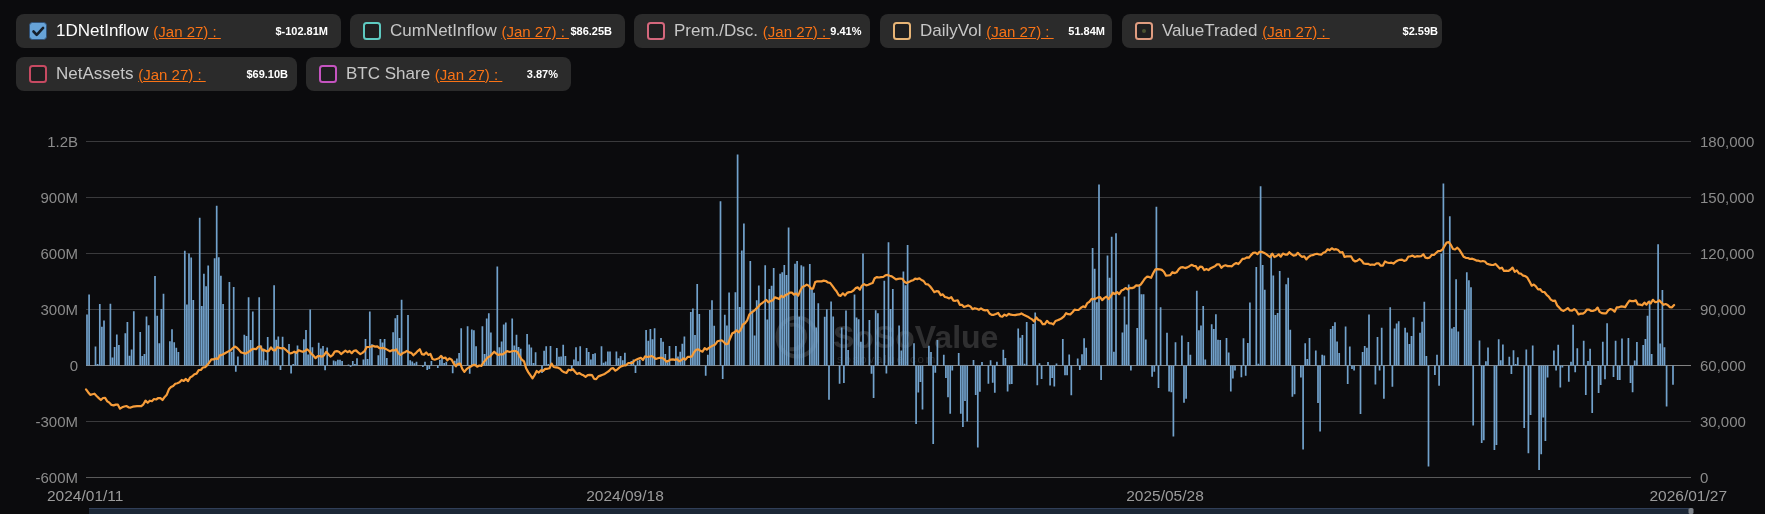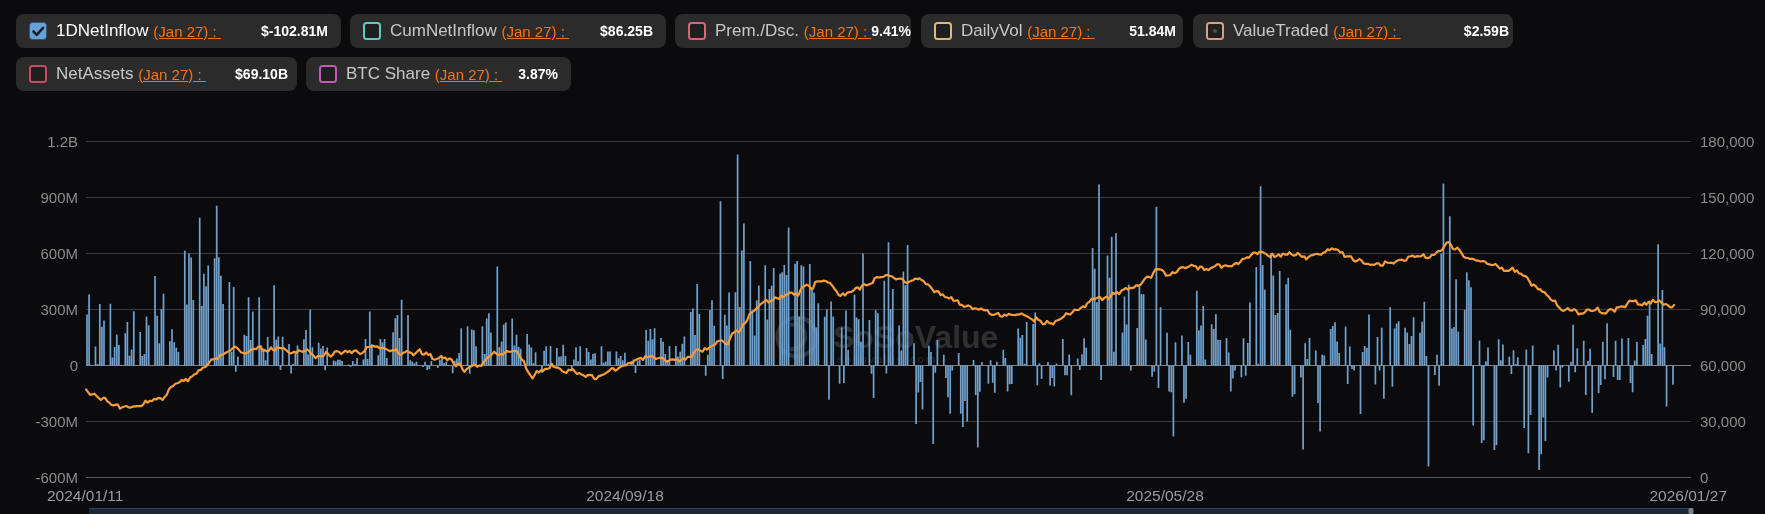--- a/index.html
+++ b/index.html
@@ -11,21 +11,21 @@
 .pill { height:34px; background:#2b2b2b; border-radius:8px; display:flex;
   align-items:center; padding:0 13px 0 13px; margin-right:9px; flex:none; }
 .pill.g10 { margin-right:10px; }
 .cb { width:18px; height:18px; border-radius:3.5px; flex:none; margin-right:9px; display:flex; align-items:center; justify-content:center; border:1.5px solid #31537a; }
 .cbo { width:17.5px; height:17.5px; border-radius:3.5px; flex:none; margin-right:9.5px;
   border:2.5px solid; background:rgba(10,10,12,0.35); position:relative; }
 .dot { position:absolute; left:50%; top:50%; width:4px; height:4px; margin:-2px 0 0 -2px; border-radius:2px; background:#4a5230; }
 .nm { font-size:17px; color:#c7c7c7; white-space:pre; }
 .nm1 { color:#fdfdfd; }
 .jd { font-size:15px; color:#f97316; white-space:pre;text-decoration:underline; }
-.val { font-size:14px; font-weight:bold; color:#fff; margin-left:auto; white-space:pre; }
+.val { font-size:11px; font-weight:bold; color:#fff; margin-left:auto; white-space:pre; }
 #chart { position:absolute; left:0; top:0; }
 </style>
 </head>
 <body>
 <svg id="chart" width="1765" height="514" viewBox="0 0 1765 514">
 
   <g opacity="0.16">
     <circle cx="797" cy="337" r="19.5" fill="none" stroke="#e8e8e8" stroke-width="4"></circle>
     <path d="M790 325 a13 13 0 0 1 14 6 a13 13 0 0 1 -14 18" fill="none" stroke="#e8e8e8" stroke-width="4"></path>
     <text x="833" y="348" font-size="32" font-weight="bold" fill="#e8e8e8" font-family="Liberation Sans">SoSoValue</text>
@@ -81,33 +81,33 @@
   <div class="pill" style="width:325px">
     <div class="cb" style="background:#67a3d8">
       <svg width="15" height="15" viewBox="0 0 15 15">
           <path d="M2.5 7.5l3.2 3.4 6.4-7" stroke="#161f2b" stroke-width="2.6" fill="none" stroke-linecap="round" stroke-linejoin="round"></path>
         </svg>
     </div>
     <span class="nm nm1">1DNetInflow </span>
       <span class="jd">(Jan 27) : </span>
     <span class="val">$-102.81M</span>
   </div>
-  <div class="pill" style="width:316px">
+  <div class="pill" style="width:275px">
     <div class="cbo" style="border-color:#5ecac1"></div>
     <span class="nm">CumNetInflow </span>
       <span class="jd">(Jan 27) : </span>
     <span class="val">$86.25B</span>
   </div>
   <div class="pill g10" style="width:236px; padding-right:24px">
     <div class="cbo" style="border-color:#d4677c"></div>
     <span class="nm">Prem./Dsc. </span>
       <span class="jd">(Jan 27) : </span>
     <span class="val">9.41%</span>
   </div>
-  <div class="pill g10" style="width:262px; padding-right:7px">
+  <div class="pill g10" style="width:232px; padding-right:7px">
     <div class="cbo" style="border-color:#e7b476"></div>
     <span class="nm">DailyVol </span>
       <span class="jd">(Jan 27) : </span>
     <span class="val">51.84M</span>
   </div>
   <div class="pill" style="width:320px; padding-right:4px">
     <div class="cbo" style="border-color:#df9c80">
         <div class="dot"></div>
       </div>
     <span class="nm">ValueTraded </span>

